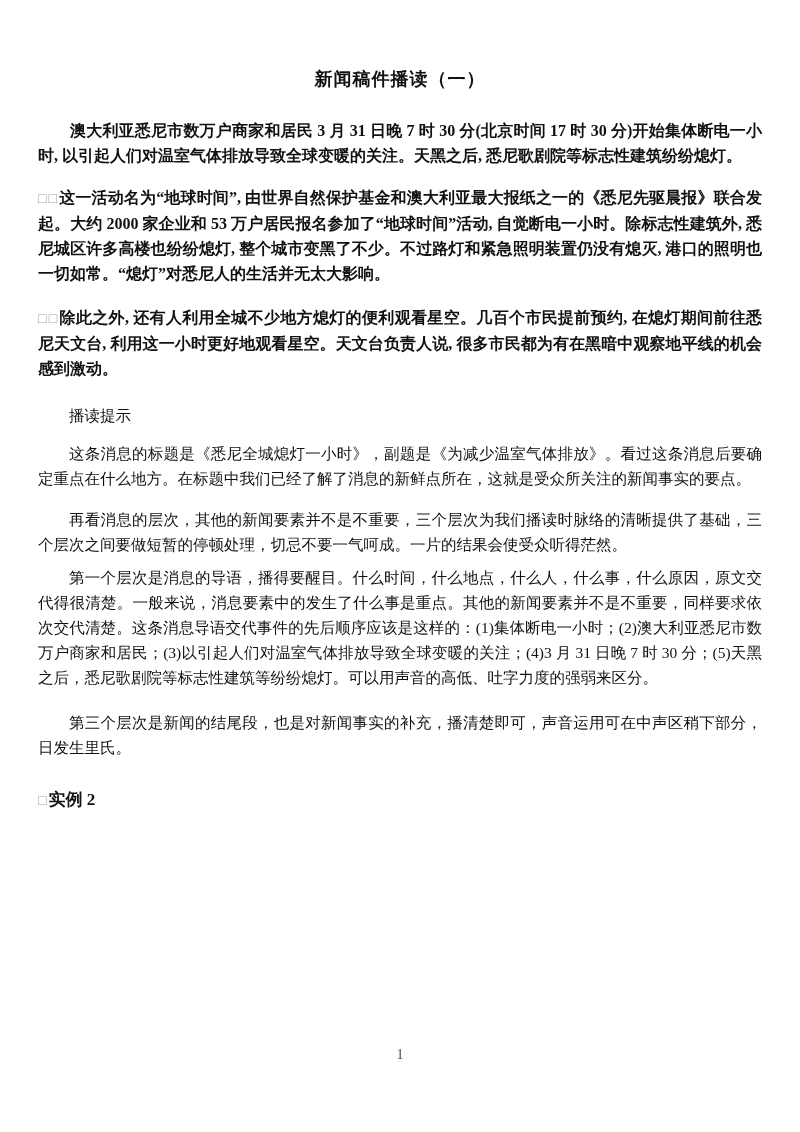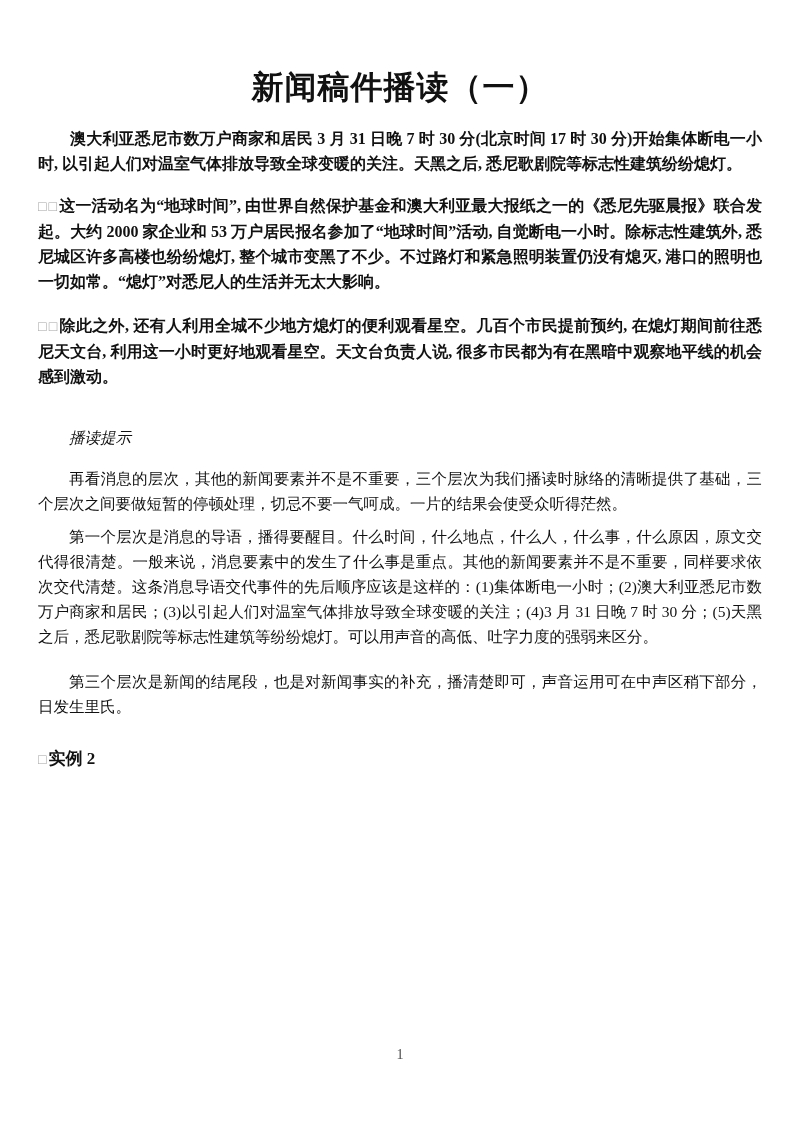--- a/index.html
+++ b/index.html
@@ -10,22 +10,22 @@
     font-family: "Liberation Serif", "DejaVu Serif", serif;
     position: relative;
     overflow: hidden;
   }
   .page {
     box-sizing: border-box;
     width: 800px;
     padding: 56px 38px 0 38px;
   }
   .title {
-    margin: 16px;
-    font-size: 32px;
+    margin: 8px;
+    font-size: 18px;
     line-height: 30px;
     font-weight: bold;
     text-align: center;
     letter-spacing: 1px;
   }
   p {
     margin: 0;
     text-align: justify;
     font-size: 16px;
     line-height: 25px;
@@ -41,21 +41,21 @@
     font-size: 14px;
   }
   .example-label {
     font-size: 17px;
     line-height: 26px;
     font-weight: bold;
   }
   .mt-p1 { margin-top: 24px; }
   .mt-p2 { margin-top: 17px; }
   .mt-p3 { margin-top: 19px; }
-  .mt-tips-heading { margin-top: 36px; font-style: italic; }
+  .mt-tips-heading { margin-top: 22px; }
   .mt-a1 { margin-top: 13px; }
   .mt-a2 { margin-top: 16px; }
   .mt-a3 { margin-top: 8px; }
   .mt-a4 { margin-top: 17px; }
   .mt-a5 { margin-top: 20px; }
   .mt-label { margin-top: 27px; }
   .mt-e1 { margin-top: 26px; }
   .mt-e2 { margin-top: 22px; }
   .pagenum {
     position: absolute;
@@ -75,20 +75,21 @@
   <h1 class="title">新闻稿件播读（一）</h1>
 
   <p class="news indent mt-p1">澳大利亚悉尼市数万户商家和居民 3 月 31 日晚 7 时 30 分(北京时间 17 时 30 分)开始集体断电一小时, 以引起人们对温室气体排放导致全球变暖的关注。天黑之后, 悉尼歌剧院等标志性建筑纷纷熄灯。</p>
 
   <p class="news mt-p2"><span class="tofu">□□</span><span>这一活动名为“地球时间”, 由世界自然保护基金和澳大利亚最大报纸之一的《悉尼先驱晨报》联合发起。大约 2000 家企业和 53 万户居民报名参加了“地球时间”活动, 自觉断电一小时。除标志性建筑外, 悉尼城区许多高楼也纷纷熄灯, 整个城市变黑了不少。不过路灯和紧急照明装置仍没有熄灭, 港口的照明也一切如常。“熄灯”对悉尼人的生活并无太大影响。</span></p>
 
   <p class="news mt-p3"><span class="tofu">□□</span><span>除此之外, 还有人利用全城不少地方熄灯的便利观看星空。几百个市民提前预约, 在熄灯期间前往悉尼天文台, 利用这一小时更好地观看星空。天文台负责人说, 很多市民都为有在黑暗中观察地平线的机会感到激动。</span></p>
 
   <p class="analysis indent mt-tips-heading">播读提示</p>
 
+  <p class="analysis indent mt-a1">这条消息的标题是《悉尼全城熄灯一小时》，副题是《为减少温室气体排放》。看过这条消息后要确定重点在什么地方。在标题中我们已经了解了消息的新鲜点所在，这就是受众所关注的新闻事实的要点。</p>
 
   <p class="analysis indent mt-a2">再看消息的层次，其他的新闻要素并不是不重要，三个层次为我们播读时脉络的清晰提供了基础，三个层次之间要做短暂的停顿处理，切忌不要一气呵成。一片的结果会使受众听得茫然。</p>
 
   <p class="analysis indent mt-a3">第一个层次是消息的导语，播得要醒目。什么时间，什么地点，什么人，什么事，什么原因，原文交代得很清楚。一般来说，消息要素中的发生了什么事是重点。其他的新闻要素并不是不重要，同样要求依次交代清楚。这条消息导语交代事件的先后顺序应该是这样的：(1)集体断电一小时；(2)澳大利亚悉尼市数万户商家和居民；(3)以引起人们对温室气体排放导致全球变暖的关注；(4)3 月 31 日晚 7 时 30 分；(5)天黑之后，悉尼歌剧院等标志性建筑等纷纷熄灯。可以用声音的高低、吐字力度的强弱来区分。</p>
 
 
   <p class="analysis indent mt-a5">第三个层次是新闻的结尾段，也是对新闻事实的补充，播清楚即可，声音运用可在中声区稍下部分，日发生里氏。</p>
 
   <p class="example-label mt-label"><span class="tofu">□</span><span>实例 2</span></p>
 

